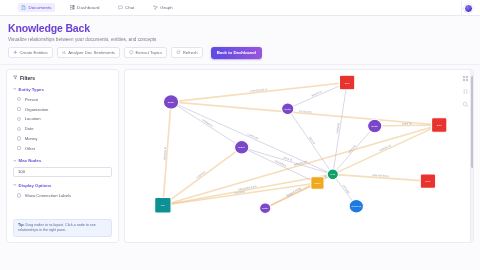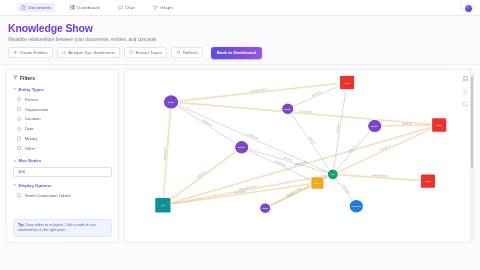--- a/index.html
+++ b/index.html
@@ -188,21 +188,21 @@
         </span>
         <span>Graph</span>
       </div>
 
     </div>
     <div class="avatar-outer"></div>
     <div class="avatar"></div>
   </div>
 
   <div class="header">
-    <div class="page-title">Knowledge Show</div>
+    <div class="page-title">Knowledge Back</div>
     <div class="page-sub">Visualize relationships between your documents, entities, and concepts</div>
   </div>
 
   <div class="toolbar">
 
     <div class="tbtn">
       <span class="ti">
         <svg viewBox="0 0 16 16">
             <path d="M8 2v12M2 8h12" stroke="#8f7ae0" stroke-width="2"></path>
           </svg>

